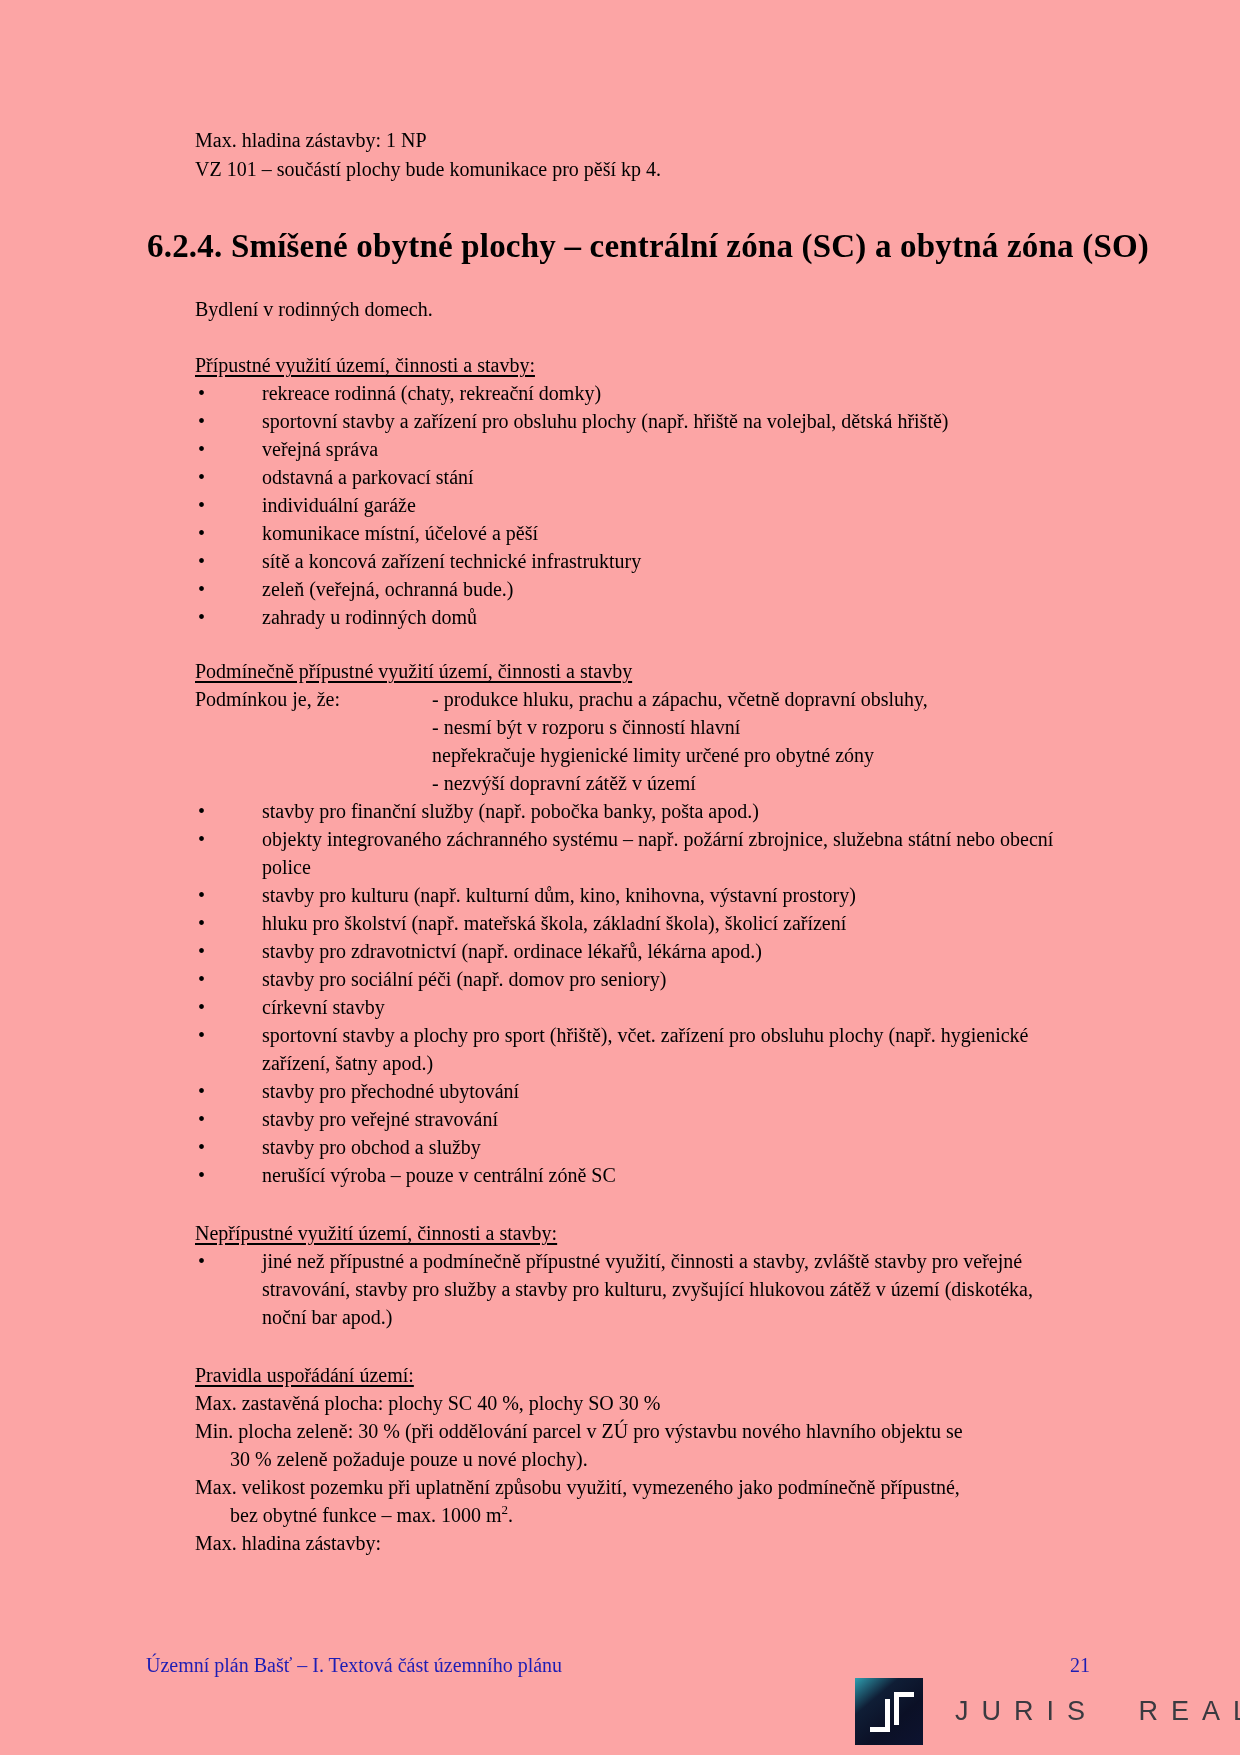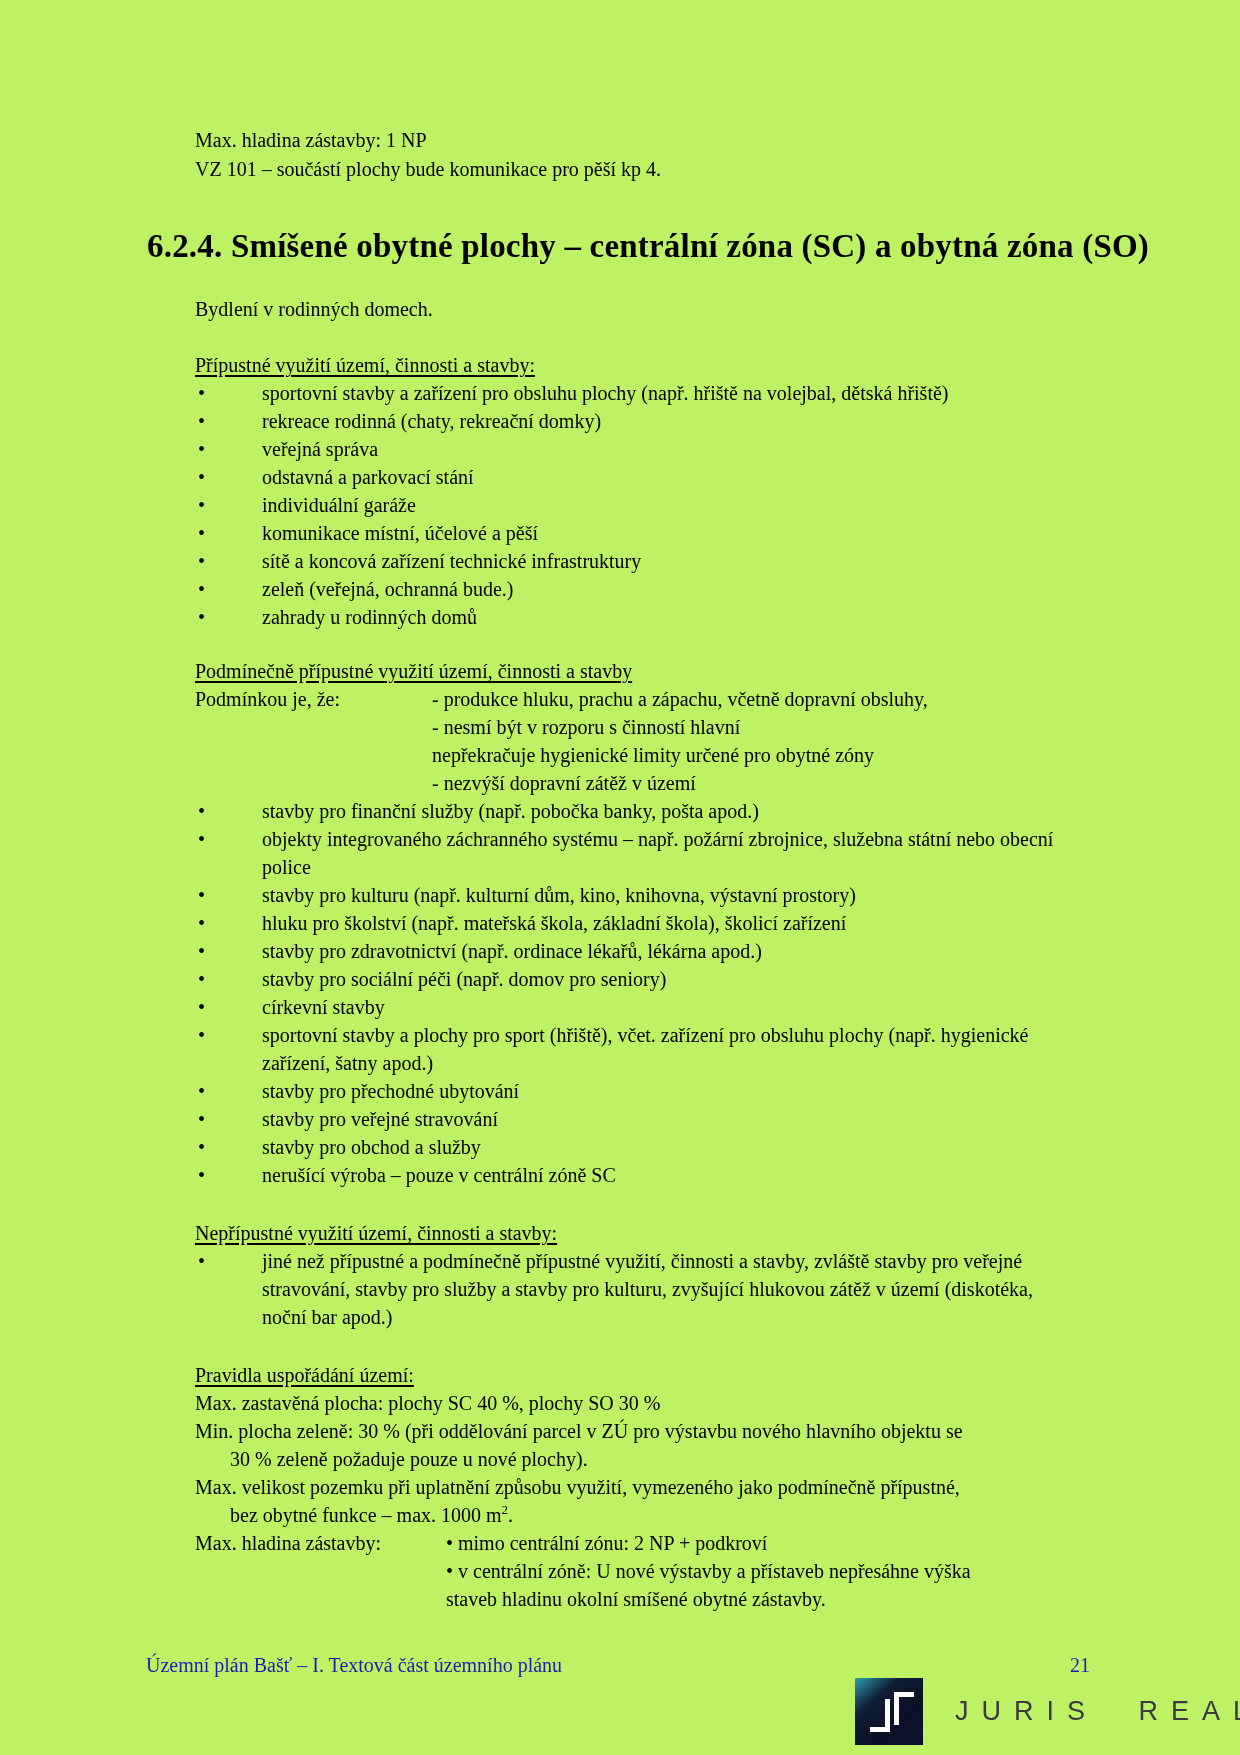--- a/index.html
+++ b/index.html
@@ -1,20 +1,20 @@
 <!DOCTYPE html>
 <html><head>
 <meta charset="utf-8">
 <style>
   html,body { margin:0; padding:0; background:#e8e8e8; }
   .page {
     position:relative;
     width:1240px; height:1755px;
     margin:0 auto;
-    background:#bef264;
+    background:#fca5a5;
     font-family:"Liberation Serif","DejaVu Serif",serif;
     font-size:20px;
     color:#000;
     overflow:hidden;
   }
   .toplines { margin:126px 0 0 195px; line-height:29px; }
   .doc-heading {
     margin:46px 0 0 147px;
     font-size:33px; font-weight:bold; line-height:33px;
     letter-spacing:0.2px;
@@ -92,22 +92,22 @@
 
   <div class="doc-heading">6.2.4. Smíšené obytné plochy – centrální zóna (SC) a obytná zóna (SO)</div>
 
   <div class="section sec-main">
     <div>Bydlení v rodinných domech.</div>
   </div>
 
   <div class="section sec-perm">
     <div class="uhdr">Přípustné využití území, činnosti a stavby:</div>
     <ul class="bullets">
+      <li>rekreace rodinná (chaty, rekreační domky)</li>
       <li>sportovní stavby a zařízení pro obsluhu plochy (např. hřiště na volejbal, dětská hřiště)</li>
-      <li>rekreace rodinná (chaty, rekreační domky)</li>
       <li>veřejná správa</li>
       <li>odstavná a parkovací stání</li>
       <li>individuální garáže</li>
       <li>komunikace místní, účelové a pěší</li>
       <li>sítě a koncová zařízení technické infrastruktury</li>
       <li>zeleň (veřejná, ochranná bude.)</li>
       <li>zahrady u rodinných domů</li>
     </ul>
   </div>
 
@@ -147,25 +147,20 @@
 
   <div class="section sec-rules">
     <div class="uhdr">Pravidla uspořádání území:</div>
     <div class="rule-line">Max. zastavěná plocha: plochy SC 40 %, plochy SO 30 %</div>
     <div class="rule-line">Min. plocha zeleně: 30 % (při oddělování parcel v ZÚ pro výstavbu nového hlavního objektu se</div>
     <div class="rule-line rule-indent">30 % zeleně požaduje pouze u nové plochy).</div>
     <div class="rule-line">Max. velikost pozemku při uplatnění způsobu využití, vymezeného jako podmínečně přípustné,</div>
     <div class="rule-line rule-indent"><span>bez obytné funkce – max. 1000 m</span><sup>2</sup><span>.</span></div>
     <div class="height-row">
       <div class="height-label">Max. hladina zástavby:</div>
-      <div class="height-lines">
-        <div>• mimo centrální zónu: 2 NP + podkroví</div>
-        <div>• v centrální zóně: U nové výstavby a přístaveb nepřesáhne výška</div>
-        <div>staveb hladinu okolní smíšené obytné zástavby.</div>
-      </div>
     </div>
   </div>
 
   <div class="footer-title" style="color: rgb(29, 29, 180);">Územní plán Bašť – I. Textová část územního plánu</div>
   <div class="page-number" style="color: rgb(29, 29, 180);">21</div>
 
   <div class="logo">
     <div class="logo-mark" style="background: linear-gradient(140deg, rgb(47, 159, 177) 0%, rgba(24, 57, 85, 0.337) 30%, rgb(11, 16, 38) 62%, rgb(13, 19, 48) 100%) rgb(11, 16, 38);">
       <div class="glyph-left"></div>
       <div class="glyph-right"></div>

